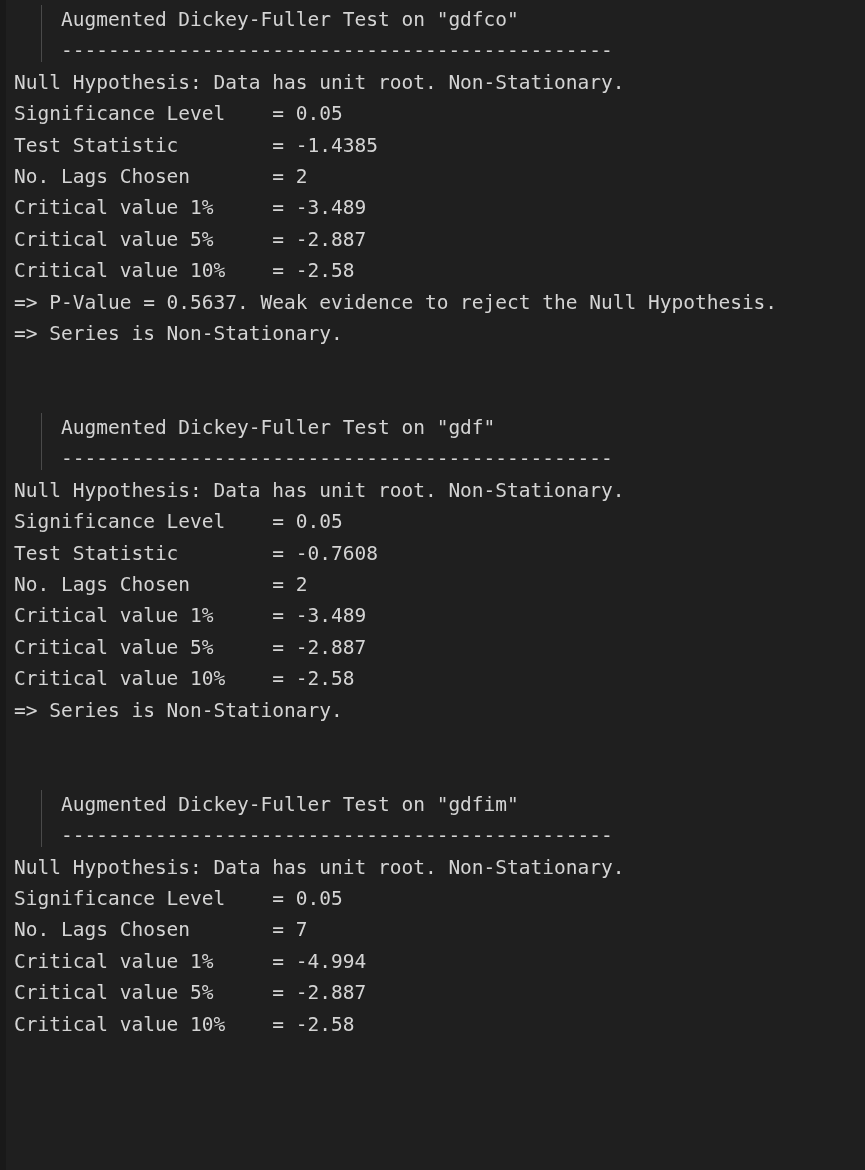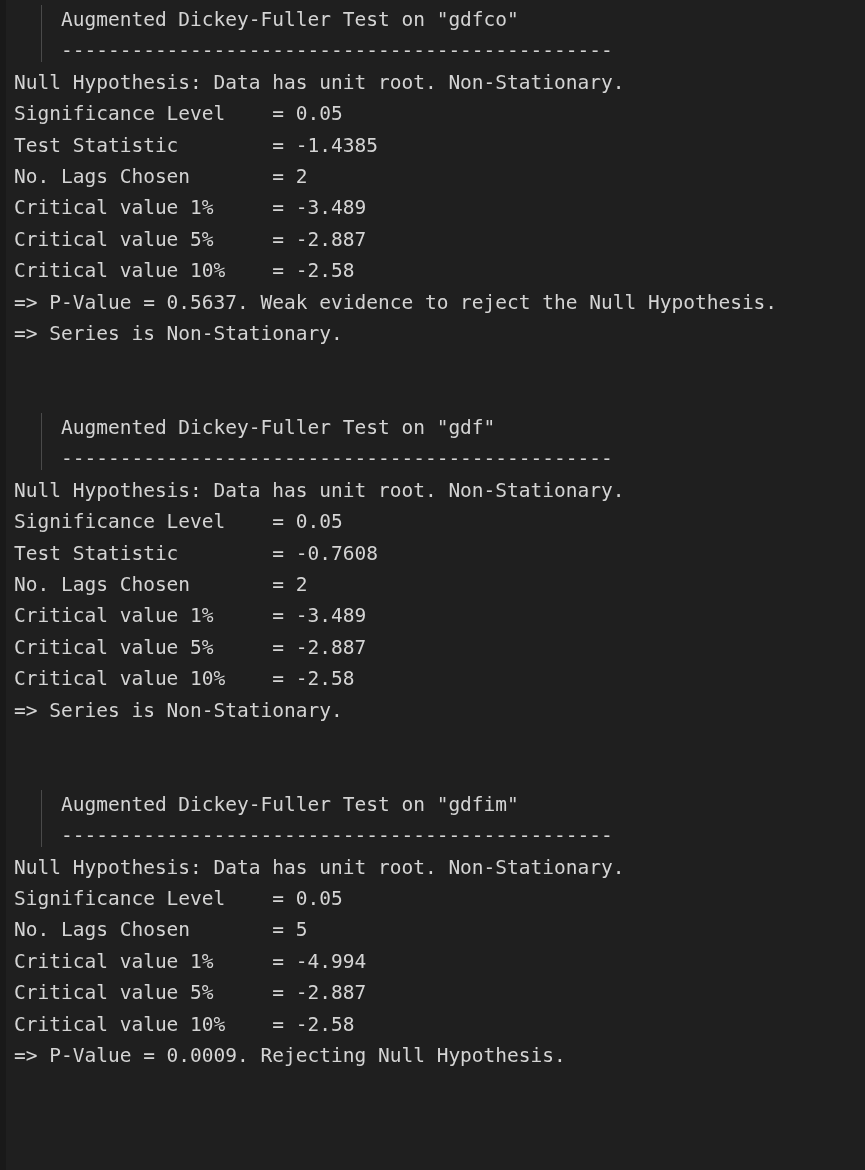--- a/index.html
+++ b/index.html
@@ -114,20 +114,19 @@
   <div class="code-line blank">&nbsp;</div>
 
   <div class="output-block">
     <div class="block-header-group">
       <div class="indent-guide" style="top:1px;height:57px;"></div>
       <div class="code-line">    Augmented Dickey-Fuller Test on "gdfim"</div>
       <div class="code-line">    -----------------------------------------------</div>
     </div>
     <div class="code-line">Null Hypothesis: Data has unit root. Non-Stationary.</div>
     <div class="code-line">Significance Level    = 0.05</div>
-    <div class="code-line">No. Lags Chosen       = 5</div>
+    <div class="code-line">No. Lags Chosen       = 7</div>
     <div class="code-line">Critical value 1%     = -4.994</div>
     <div class="code-line">Critical value 5%     = -2.887</div>
     <div class="code-line">Critical value 10%    = -2.58</div>
-    <div class="code-line">=&gt; P-Value = 0.0009. Rejecting Null Hypothesis.</div>
   </div>
 
 </div>
 
 </body></html>

